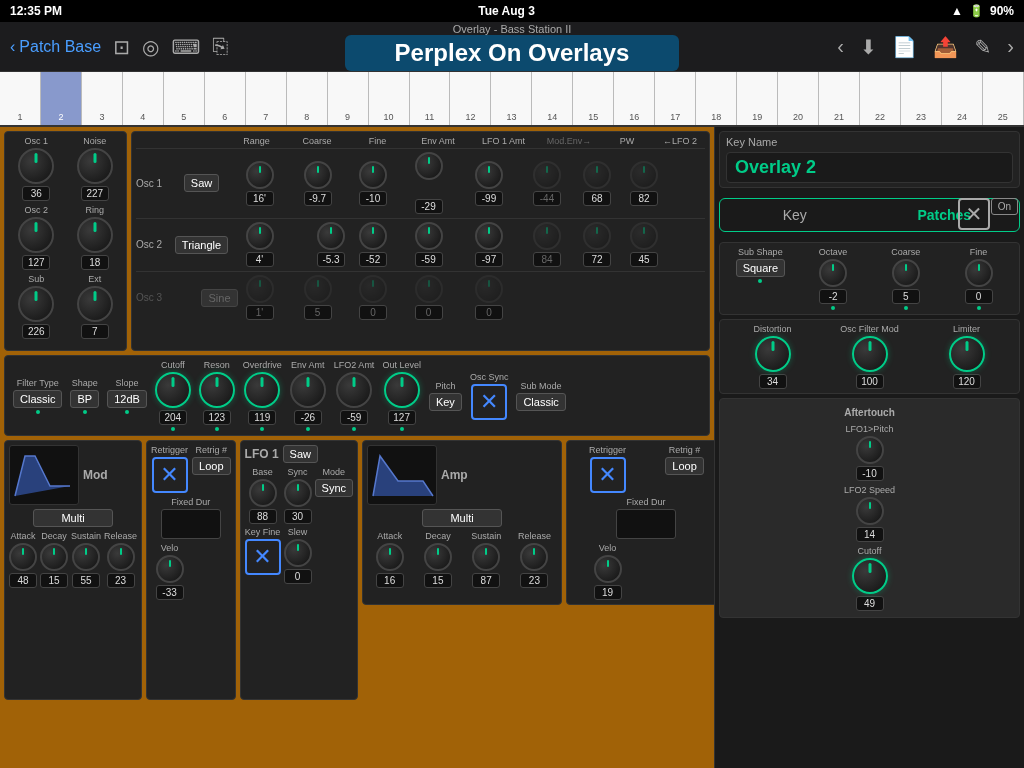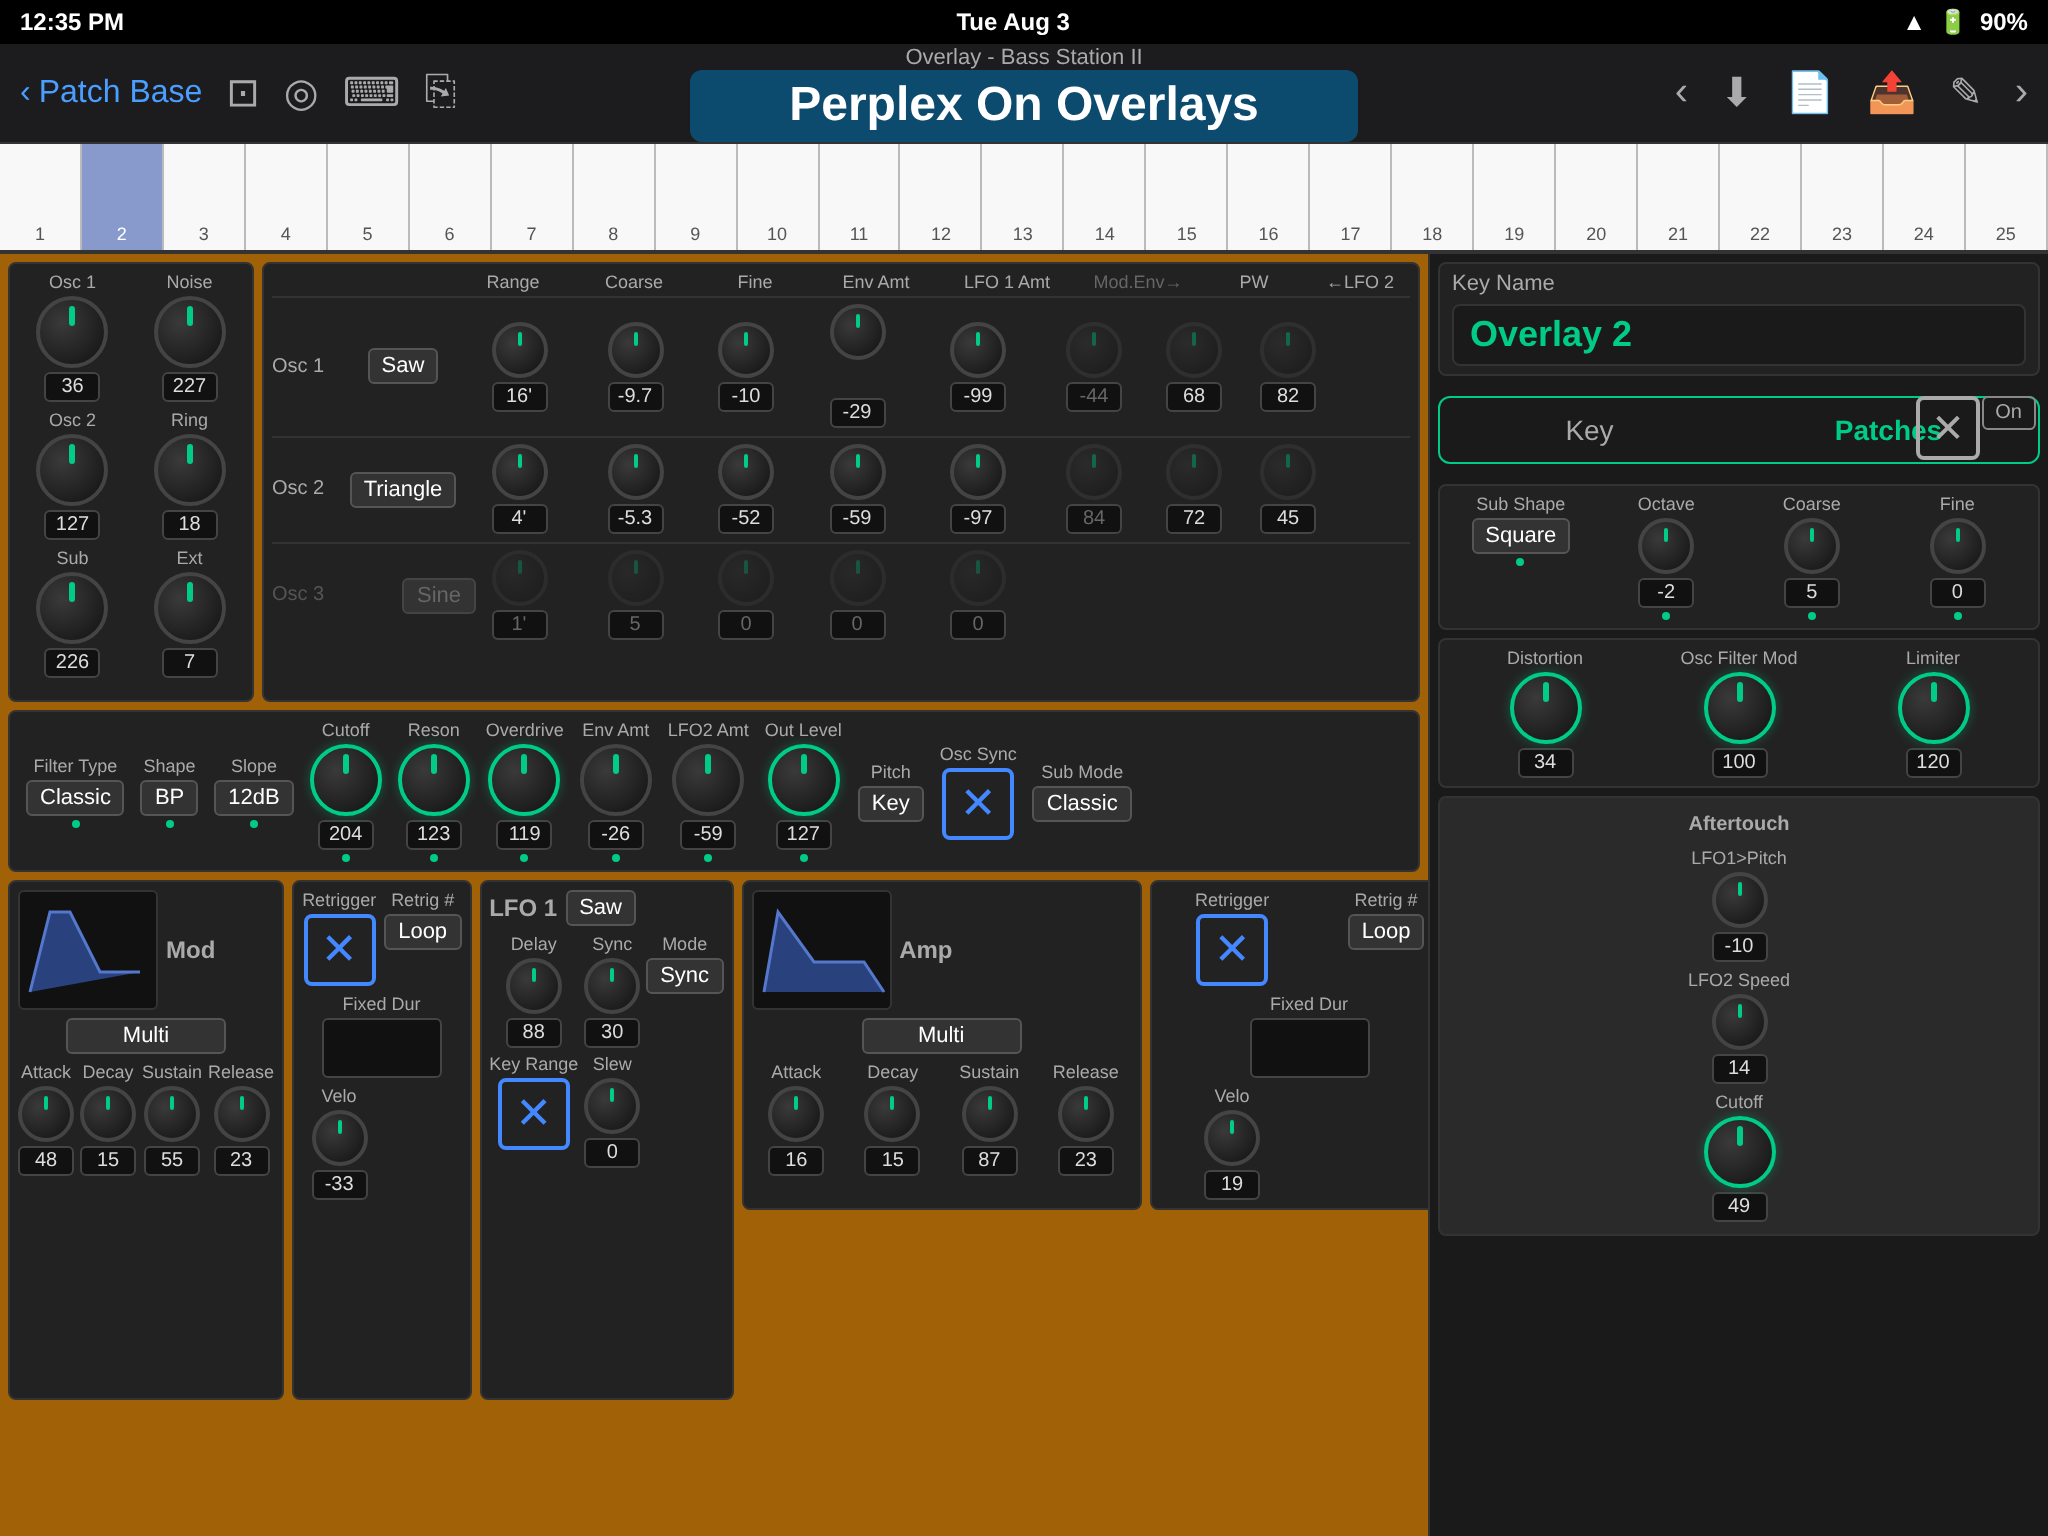--- a/index.html
+++ b/index.html
@@ -425,21 +425,21 @@
 
         <div style="display:flex; align-items:center; gap:3px; margin-bottom:4px; border-top:1px solid #333; padding-top:3px;">
           <div style="width:35px; font-size:10px; color:#aaa;">Osc 2</div>
           <div style="width:55px;" class="param-block">
             <div class="dropdown-value">Triangle</div>
           </div>
           <div style="width:55px;" class="param-block">
             <div class="knob small"></div>
             <div class="param-value">4'</div>
           </div>
-          <div style="width:55px;" class="param-block">
+          <div style="width:55px;align-items:flex-end;" class="param-block">
             <div class="knob small"></div>
             <div class="param-value">-5.3</div>
           </div>
           <div style="width:50px;" class="param-block">
             <div class="knob small"></div>
             <div class="param-value">-52</div>
           </div>
           <div style="width:55px;" class="param-block">
             <div class="knob small"></div>
             <div class="param-value">-59</div>
@@ -620,35 +620,35 @@
         </div>
       </div>
 
       <div class="section" style="width:195px; padding:4px;">
         <div style="display:flex; gap:4px; align-items:center; margin-bottom:4px;">
           <div class="param-label" style="font-size:12px; font-weight:600;">LFO 1</div>
           <div class="dropdown-value">Saw</div>
         </div>
         <div style="display:grid; grid-template-columns:1fr 1fr 1fr; gap:3px;">
           <div class="param-block">
-            <div class="param-label">Delay</div>
+            <div class="param-label">Base</div>
             <div class="knob small"></div>
             <div class="param-value">88</div>
           </div>
           <div class="param-block">
             <div class="param-label">Sync</div>
             <div class="knob small"></div>
             <div class="param-value">30</div>
           </div>
           <div class="param-block">
             <div class="param-label">Mode</div>
             <div class="dropdown-value">Sync</div>
           </div>
           <div class="param-block">
-            <div class="param-label">Key Range</div>
+            <div class="param-label">Key Fine</div>
             <div class="x-button">✕</div>
           </div>
           <div class="param-block">
             <div class="param-label">Slew</div>
             <div class="knob small"></div>
             <div class="param-value">0</div>
           </div>
         </div>
       </div>
 

